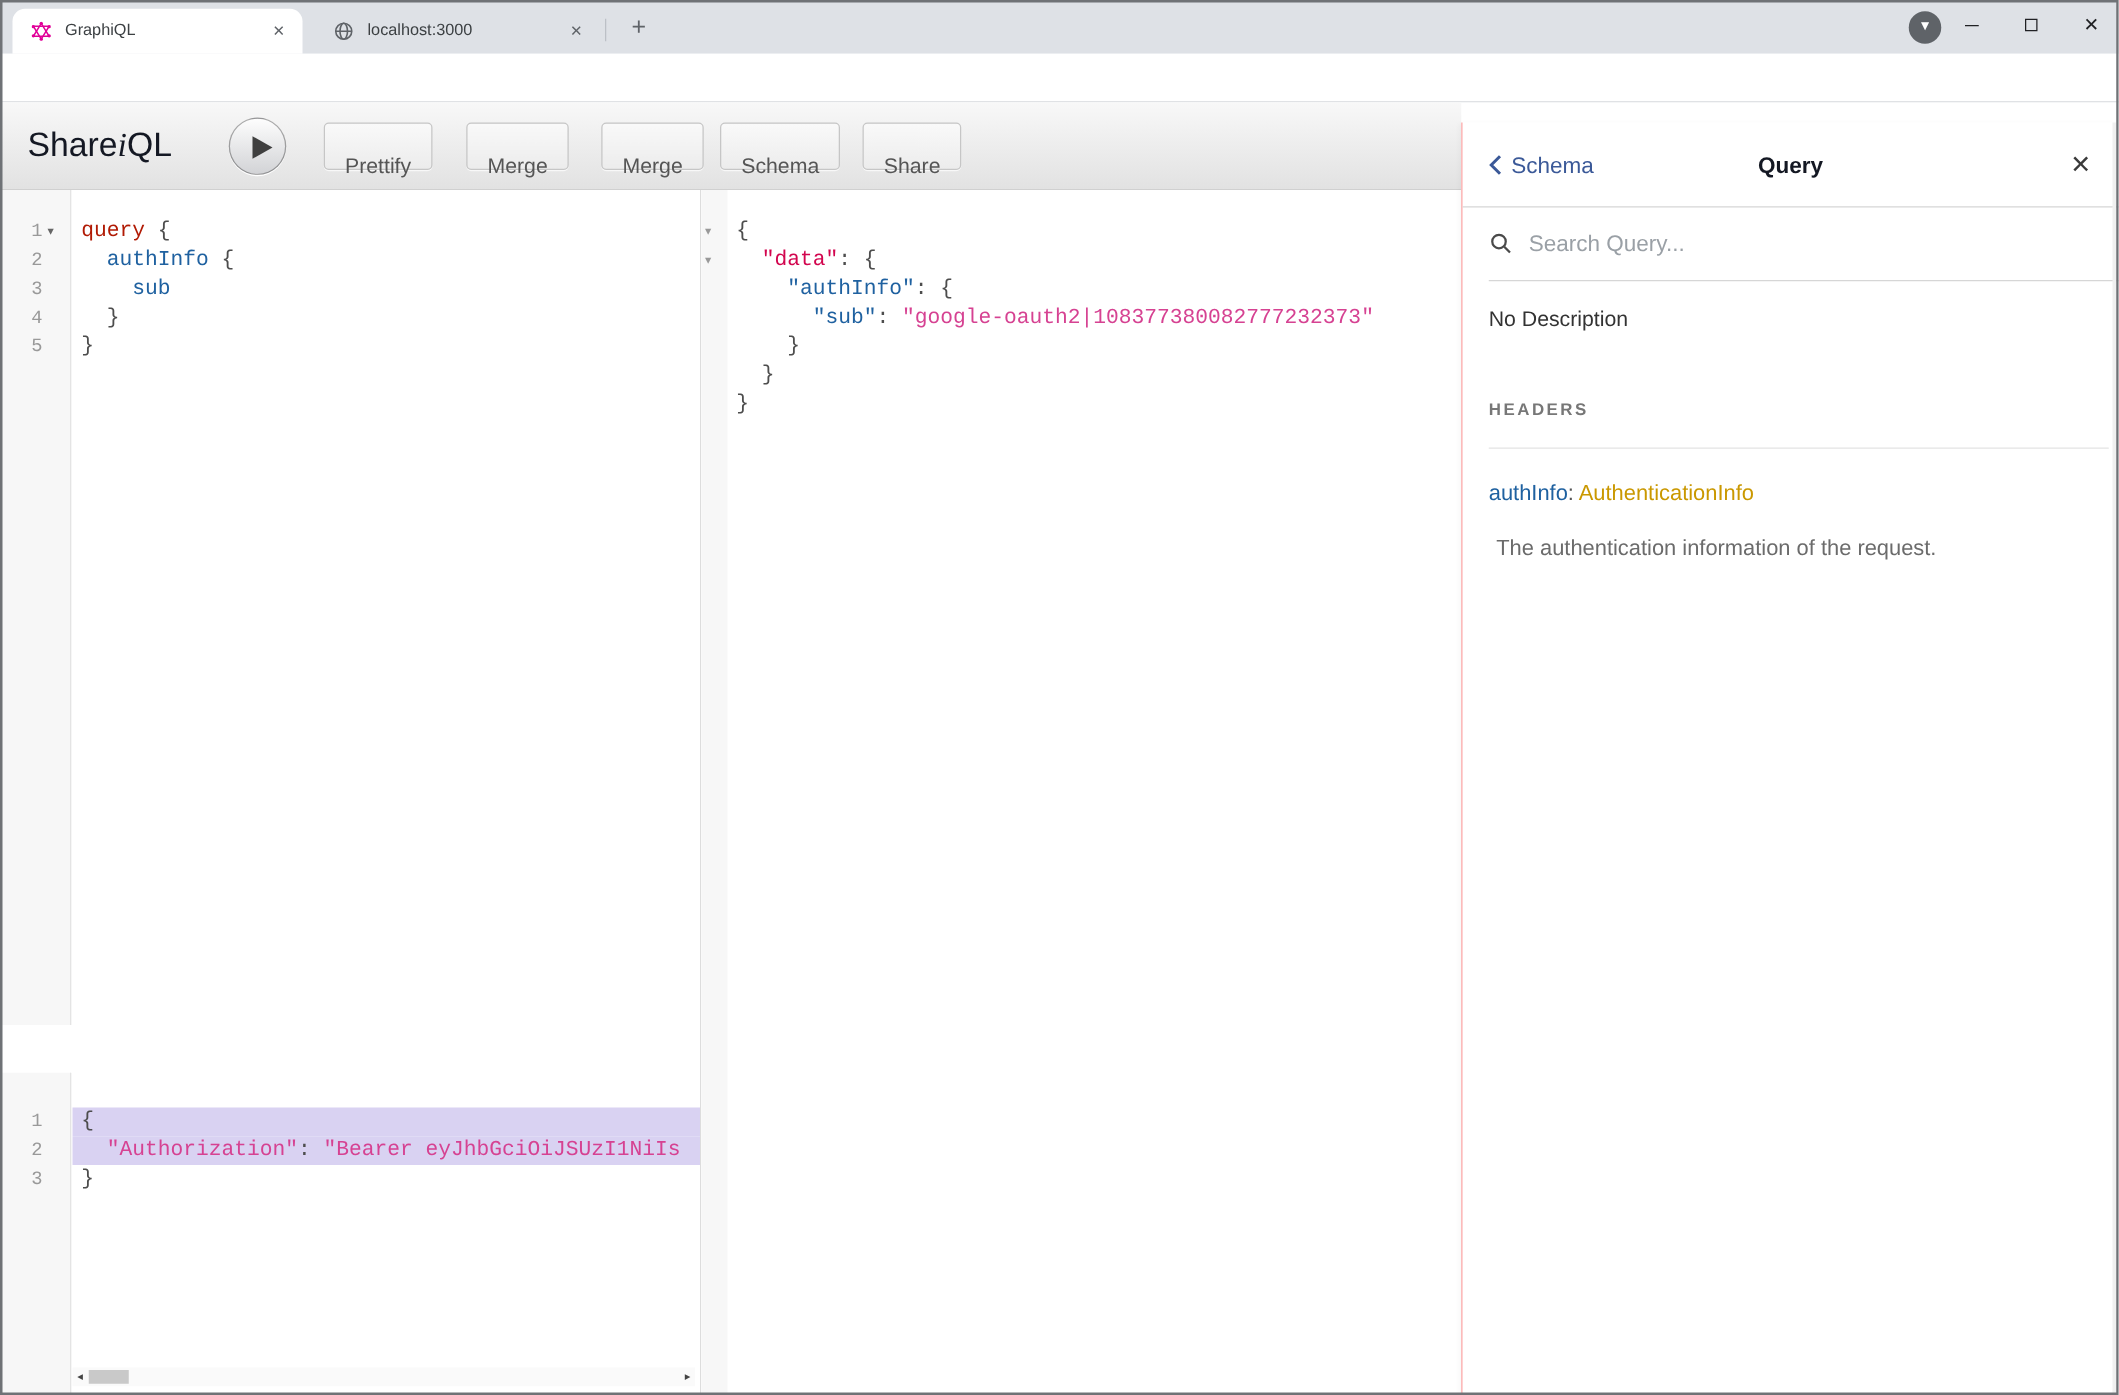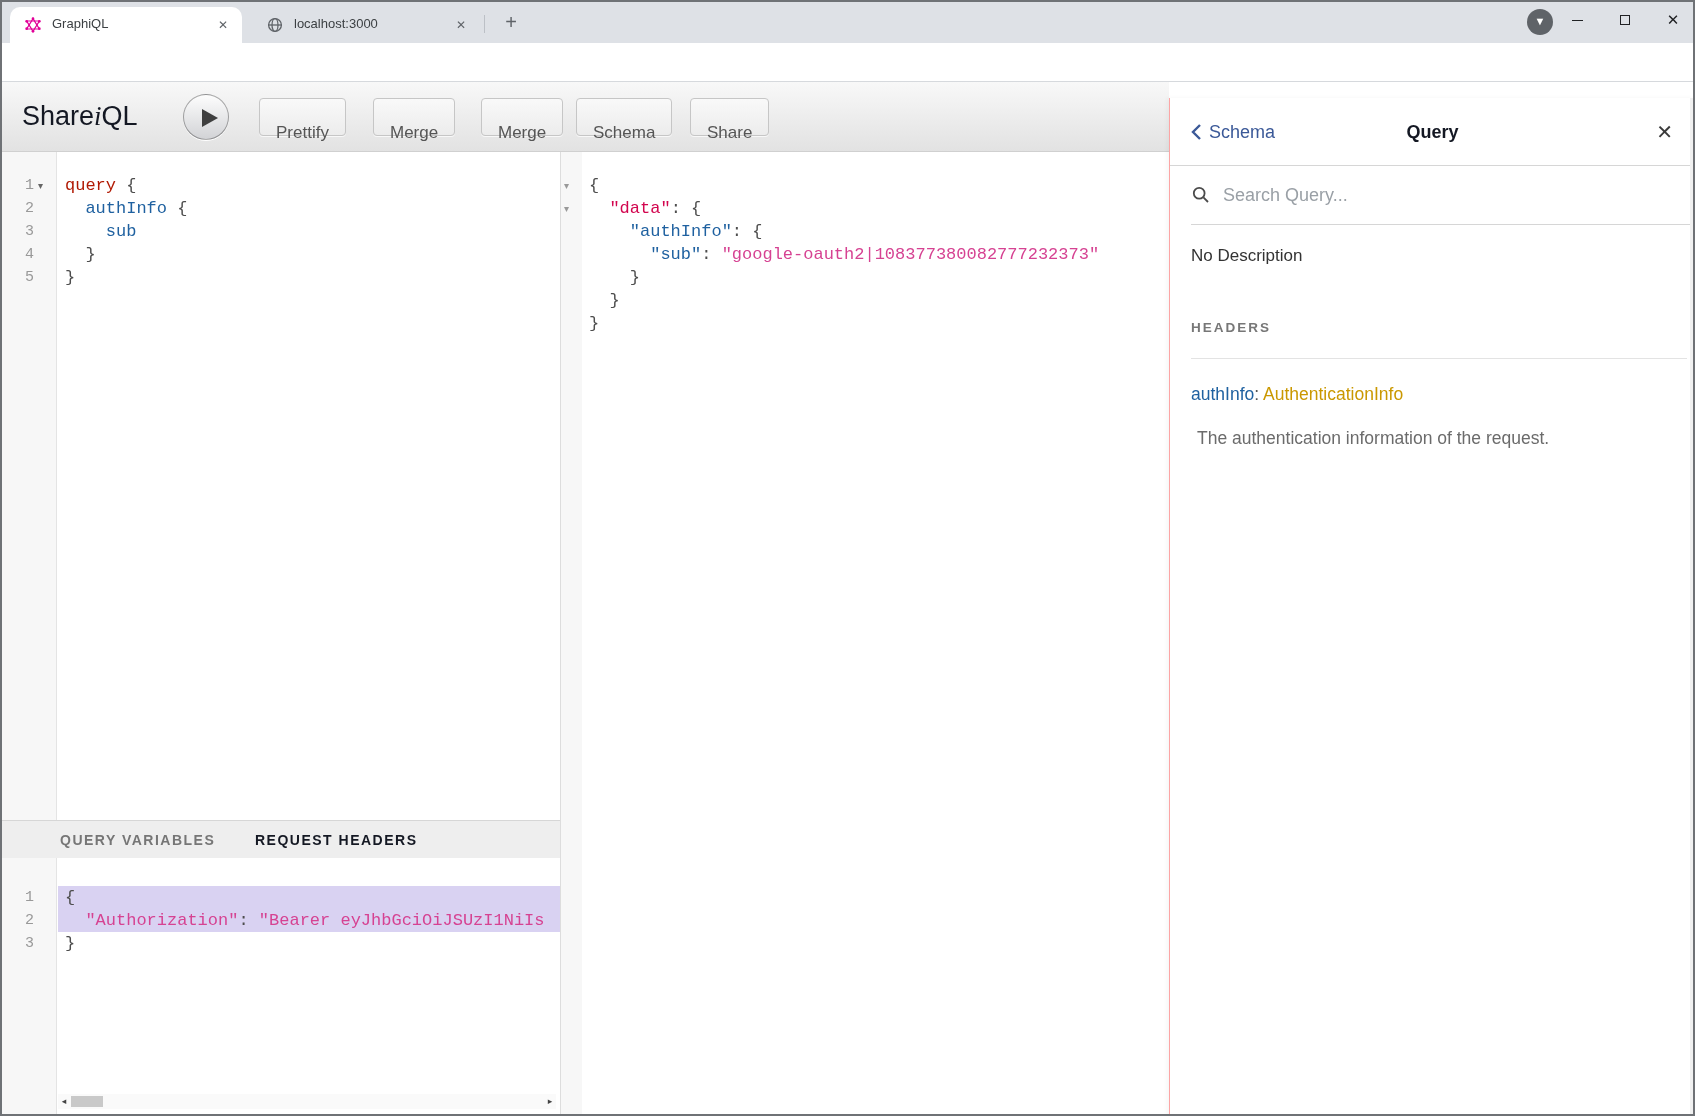--- a/index.html
+++ b/index.html
@@ -265,24 +265,20 @@
             <span class="lnum">4</span>
           </div>
           <div class="gutter-line">
             <span class="lnum">5</span>
           </div>
         </div>
     </div>
     <div class="code"><div class="cm-line"><span class="tok-kw">query</span><span class="tok-punc"> </span><span class="tok-punc">{</span></div><div class="cm-line"><span class="tok-punc">  </span><span class="tok-prop">authInfo</span><span class="tok-punc"> {</span></div><div class="cm-line"><span class="tok-punc">    </span><span class="tok-prop">sub</span></div><div class="cm-line"><span class="tok-punc">  }</span></div><div class="cm-line"><span class="tok-punc">}</span></div></div>
   </div>
 
-  <div id="vars-bar">
-    <span class="vars-tab" id="tab-queryvars">QUERY VARIABLES</span>
-    <span class="vars-tab" id="tab-reqheaders">REQUEST HEADERS</span>
-  </div>
 
   <div class="editor" id="headers-editor">
     <div class="gutter">
       <div class="gutter-inner">
           <div class="gutter-line">
             <span class="lnum">1</span>
           </div>
           <div class="gutter-line">
             <span class="lnum">2</span>
           </div>

